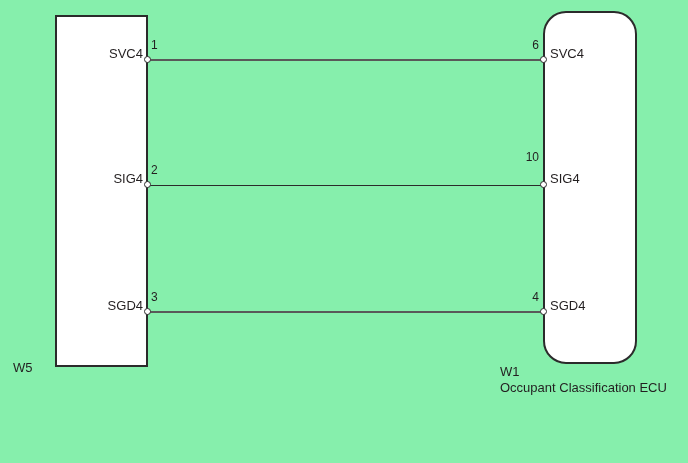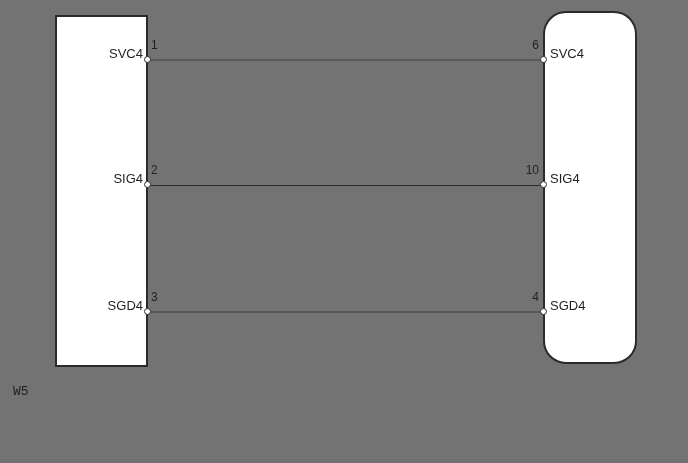--- a/index.html
+++ b/index.html
@@ -1,20 +1,20 @@
 <!DOCTYPE html>
 <html><head>
 <meta charset="utf-8">
 <style>
   html, body { margin: 0; padding: 0; background: #ffffff; }
   .canvas {
     position: relative;
     width: 688px;
     height: 463px;
-    background: #737373;
+    background: #86efac;
     font-family: "Liberation Sans", sans-serif;
     color: #231f20;
     overflow: hidden;
   }
   .box {
     position: absolute;
     border: 2px solid #2b2b2b;
     background: #ffffff;
     box-sizing: border-box;
   }
@@ -54,21 +54,21 @@
     z-index: 2;
   }
   .pn-left  { left: 151px; text-align: left; }
   .pn-right { left: 497px; width: 42px; text-align: right; }
   .conn-caption {
     position: absolute;
     font-size: 13px;
     line-height: 15.5px;
     white-space: nowrap;
   }
-  .cap-left  { left: 13px;  top: 384px; font-family: Liberation Mono, monospace; }
+  .cap-left  { left: 13px;  top: 360px; }
   .cap-right { left: 500px; top: 364px; }
 </style>
 </head>
 <body>
 
 <div class="canvas">
 
   <div class="box left-box"></div>
   <div class="box right-box"></div>
 
@@ -86,24 +86,28 @@
 
   <span class="pin-label pl-left" style="top:46px">SVC4</span>
   <span class="pin-label pl-left" style="top:171px">SIG4</span>
   <span class="pin-label pl-left" style="top:298px">SGD4</span>
 
   <span class="pin-num pn-left" style="top:38px">1</span>
   <span class="pin-num pn-left" style="top:163px">2</span>
   <span class="pin-num pn-left" style="top:290px">3</span>
 
   <span class="pin-num pn-right" style="top:38px">6</span>
-  <span class="pin-num pn-right" style="top:163px">10</span>
+  <span class="pin-num pn-right" style="top:150px">10</span>
   <span class="pin-num pn-right" style="top:290px">4</span>
 
   <span class="pin-label pl-right" style="top:46px">SVC4</span>
   <span class="pin-label pl-right" style="top:171px">SIG4</span>
   <span class="pin-label pl-right" style="top:298px">SGD4</span>
 
   <div class="conn-caption cap-left">
     <div>W5</div>
   </div>
+  <div class="conn-caption cap-right">
+    <div>W1</div>
+    <div>Occupant Classification ECU</div>
+  </div>
 
 </div>
 
 </body></html>

